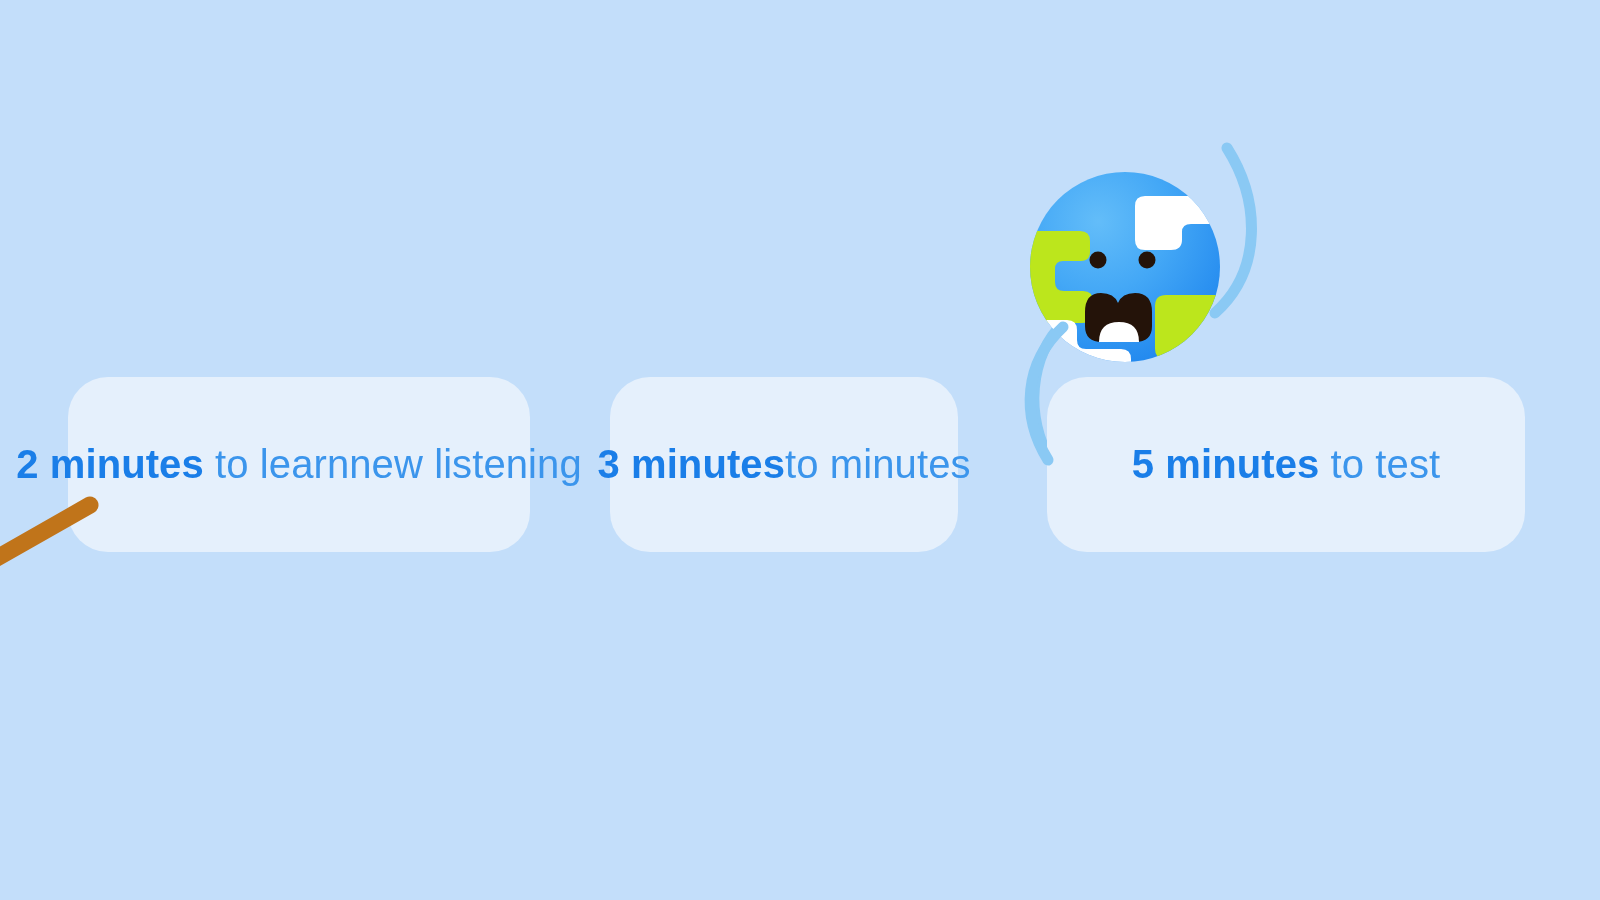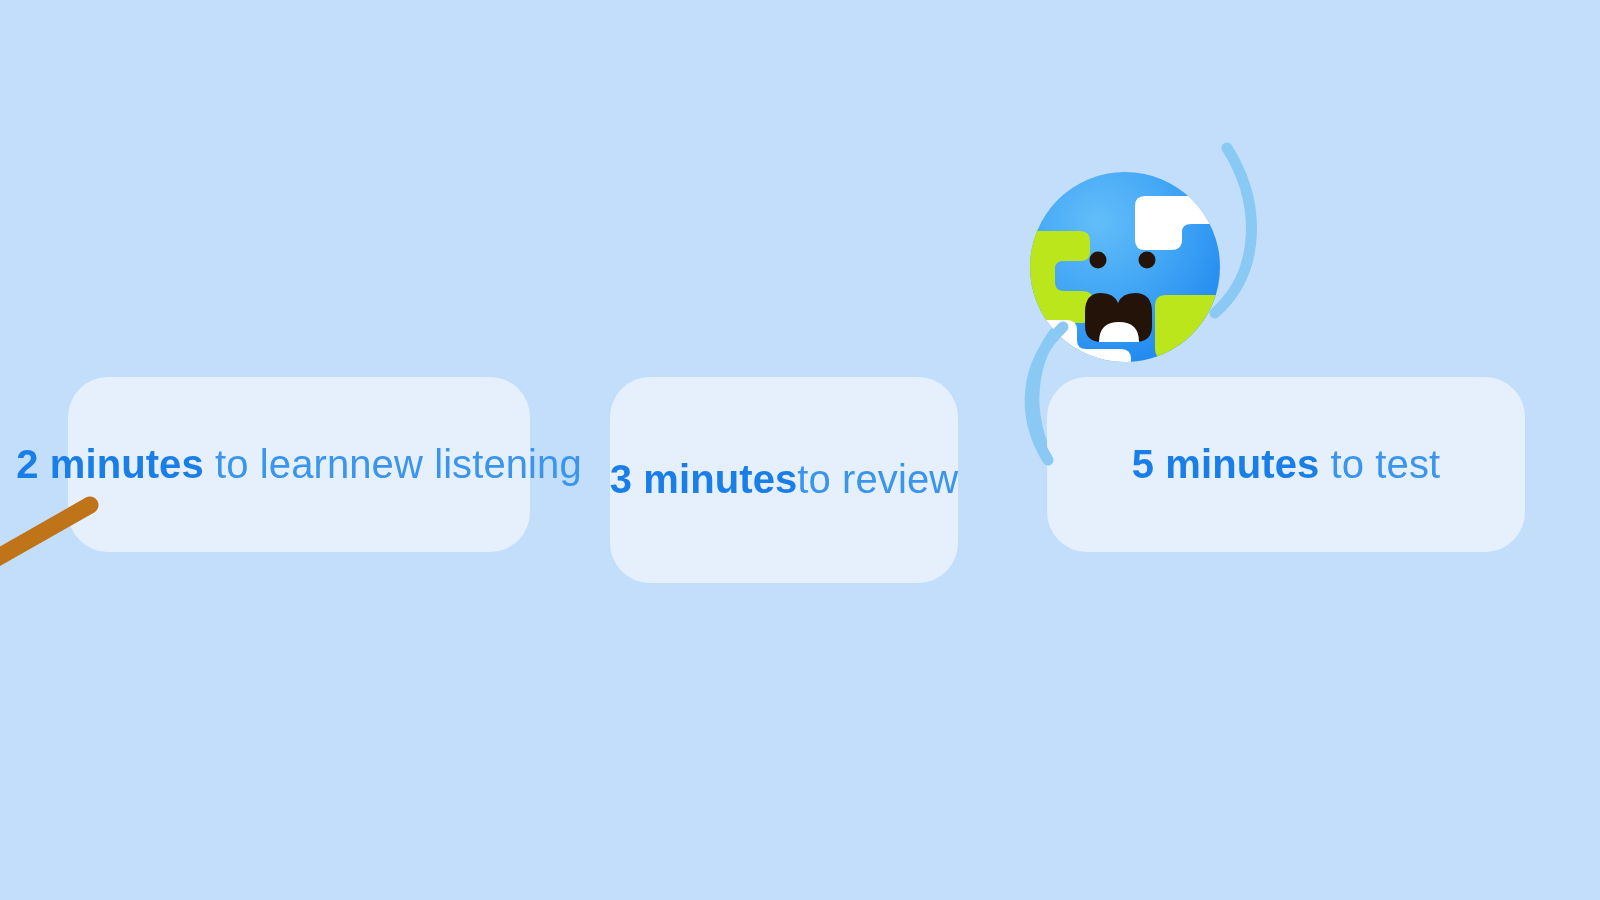--- a/index.html
+++ b/index.html
@@ -66,21 +66,21 @@
     color: #3b95ec;
     font-weight: 400;
     letter-spacing: 0.1px;
   }
   .card-line .strong {
     font-weight: 700;
     color: #1a7ee8;
   }
 
   #card-1 { left: 68px;   top: 377px; width: 462px; height: 175px; }
-  #card-2 { left: 610px;  top: 377px; width: 348px; height: 206px; }
+  #card-2 { left: 610px;  top: 377px; width: 348px; height: 175px; }
   #card-3 { left: 1032px; top: 377px; width: 478px; height: 175px; margin-left: 15px; }
 </style>
 </head>
 <body>
 
 <div id="stage">
 
   <div class="mascot">
     <svg width="320" height="360" viewBox="0 0 320 360" xmlns="http://www.w3.org/2000/svg">
       <defs>
@@ -134,21 +134,21 @@
     </svg>
   </div>
 
   <div class="card" id="card-1">
     <div class="card-line"><span class="strong">2 minutes</span><span> to learn</span></div>
     <div class="card-line">new listening</div>
   </div>
 
   <div class="card" id="card-2">
     <div class="card-line"><span class="strong">3 minutes</span><span></span></div>
-    <div class="card-line">to review</div>
+    <div class="card-line">to minutes</div>
   </div>
 
   <div class="card" id="card-3">
     <div class="card-line"><span class="strong">5 minutes</span><span> to test</span></div>
   </div>
 
   <div class="arms-front">
     <svg width="320" height="360" viewBox="0 0 320 360" xmlns="http://www.w3.org/2000/svg">
       <path d="M 88 197 C 50 232, 45 285, 73 330" fill="none" stroke="#8ac9f4" stroke-width="11" stroke-linecap="round"></path>
     </svg>

